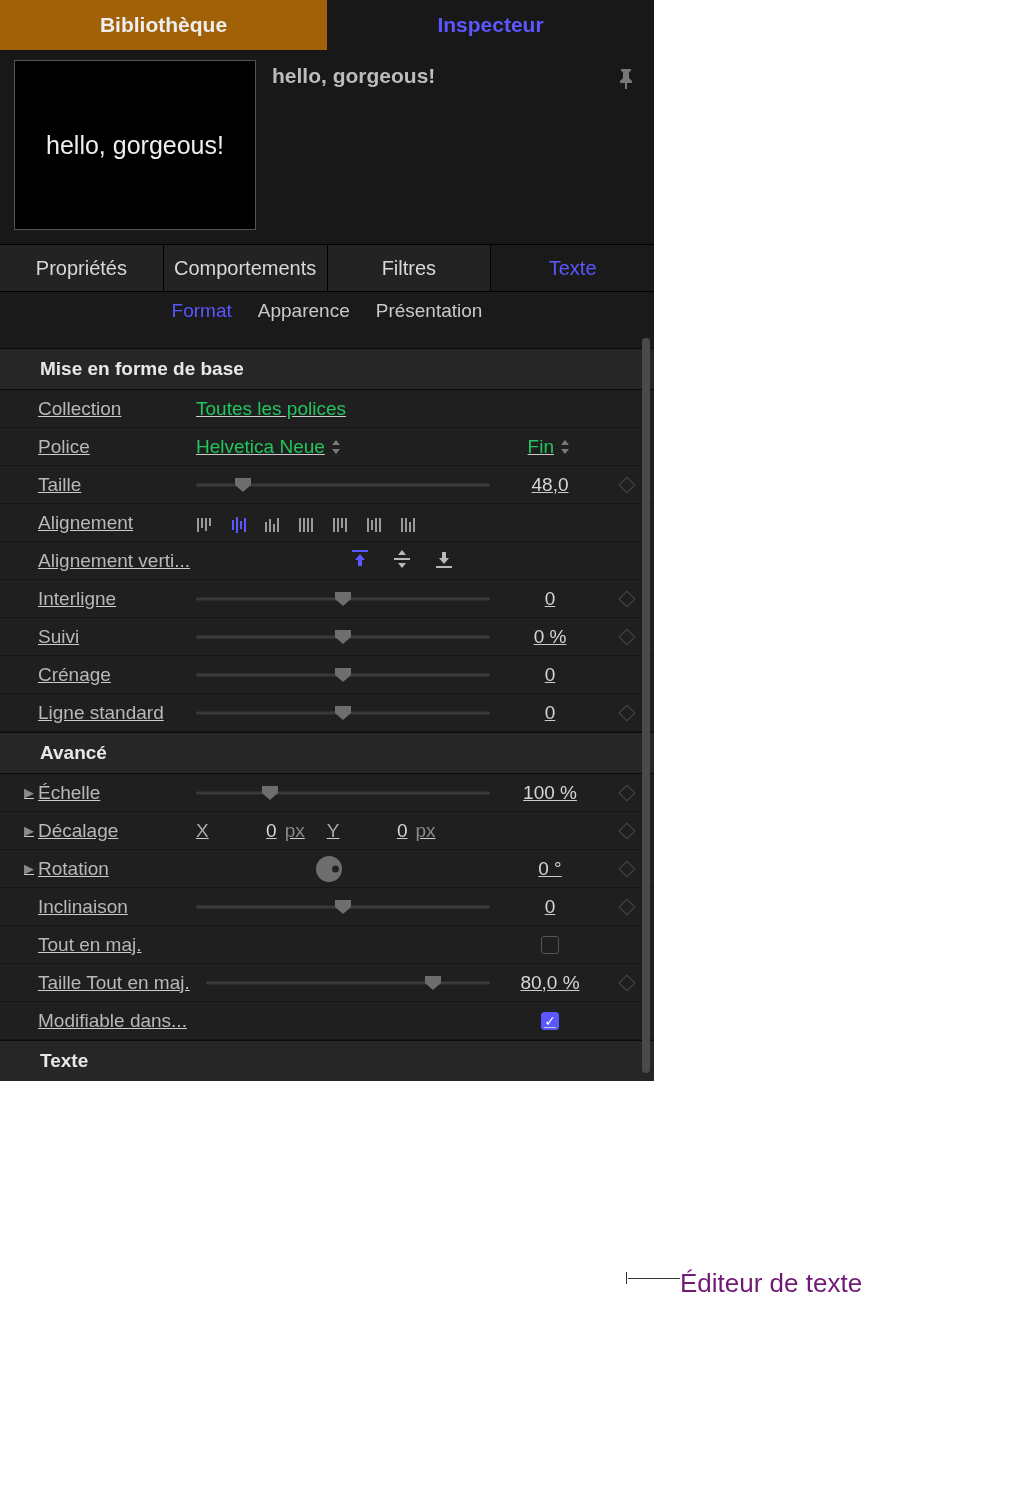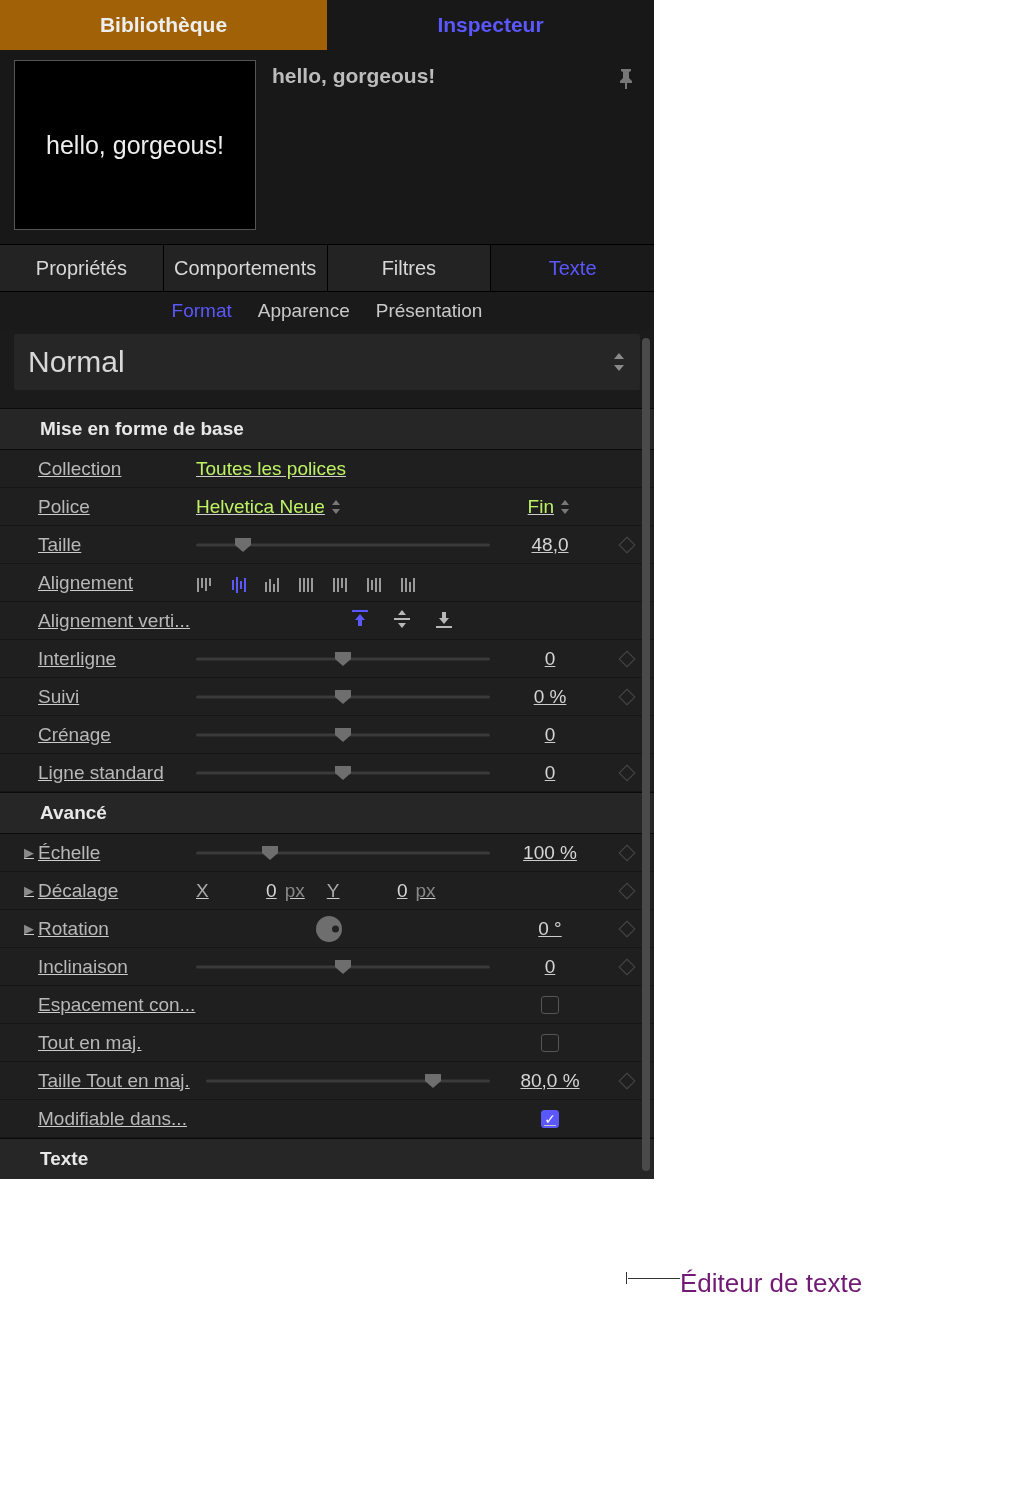--- a/index.html
+++ b/index.html
@@ -42,21 +42,21 @@
   .section-hdr.first { margin-top: 18px; }
   .rows { background: #1f1f1f; text-decoration: underline; }
   .row { display: flex; align-items: center; height: 38px; padding: 0 10px 0 20px; border-bottom: 1px solid #161616; position: relative; }
   .row-disc { width: 18px; display: flex; align-items: center; justify-content: center; color: #8a8a8a; font-size: 13px; }
   .row-label { width: 158px; color: #b8b8b8; font-size: 19px; white-space: nowrap; overflow: hidden; text-overflow: ellipsis; }
   .row-ctrl { flex: 1; display: flex; align-items: center; gap: 10px; }
   .row-val { width: 120px; text-align: center; color: #d6d6d6; }
   .row-kf { width: 34px; display: flex; align-items: center; justify-content: center; }
   .kf-dia { width: 12px; height: 12px; transform: rotate(45deg); border: 1px solid #4a4a4a; }
 
-  .dd { display: flex; align-items: center; gap: 6px; color: #bef264; font-size: 19px; cursor: pointer; }
+  .dd { display: flex; align-items: center; gap: 6px; color: #22c55e; font-size: 19px; cursor: pointer; }
   .mini-stepper { opacity: 0.85; }
 
   
   .slider { position: relative; flex: 1; height: 20px; }
   .slider-track { position: absolute; left: 0; right: 0; top: 50%; height: 3px; background: #3a3a3a; transform: translateY(-50%); border-radius: 2px; }
   .slider-thumb { position: absolute; top: 50%; width: 16px; height: 14px; transform: translate(-50%, -50%); }
   .slider-thumb svg { display: block; }
 
   
   .aln-group { display: flex; gap: 14px; align-items: center; }
@@ -121,29 +121,20 @@
     <div class="panel-tab">Filtres</div>
     <div class="panel-tab active">Texte</div>
   </div>
 
   <div class="sub-tabs">
     <div class="sub-tab active">Format</div>
     <div class="sub-tab">Apparence</div>
     <div class="sub-tab">Présentation</div>
   </div>
 
-  <div class="preset">
-    <span class="preset-text">Normal</span>
-    <span class="stepper">
-      <svg width="14" height="22">
-          <path d="M7 2 L12 8 H2 Z" fill="#8a8a8a"></path>
-          <path d="M7 20 L2 14 H12 Z" fill="#8a8a8a"></path>
-        </svg>
-    </span>
-  </div>
 
   <div class="section-hdr first">Mise en forme de base</div>
   <div class="rows">
 
     <div class="row">
       <div class="row-disc"></div>
       <div class="row-label">Collection</div>
       <div class="row-ctrl">
         <div class="dd">
           <span>Toutes les polices</span>
@@ -443,29 +434,20 @@
               </svg>
             </div>
           </div>
       </div>
       <div class="row-val">0</div>
       <div class="row-kf">
           <div class="kf-dia"></div>
         </div>
     </div>
 
-    <div class="row">
-      <div class="row-disc"></div>
-      <div class="row-label">Espacement con...</div>
-      <div class="row-ctrl"></div>
-      <div class="row-val">
-          <div class="chk"></div>
-        </div>
-      <div class="row-kf"></div>
-    </div>
 
     <div class="row">
       <div class="row-disc"></div>
       <div class="row-label">Tout en maj.</div>
       <div class="row-ctrl"></div>
       <div class="row-val">
           <div class="chk"></div>
         </div>
       <div class="row-kf"></div>
     </div>

